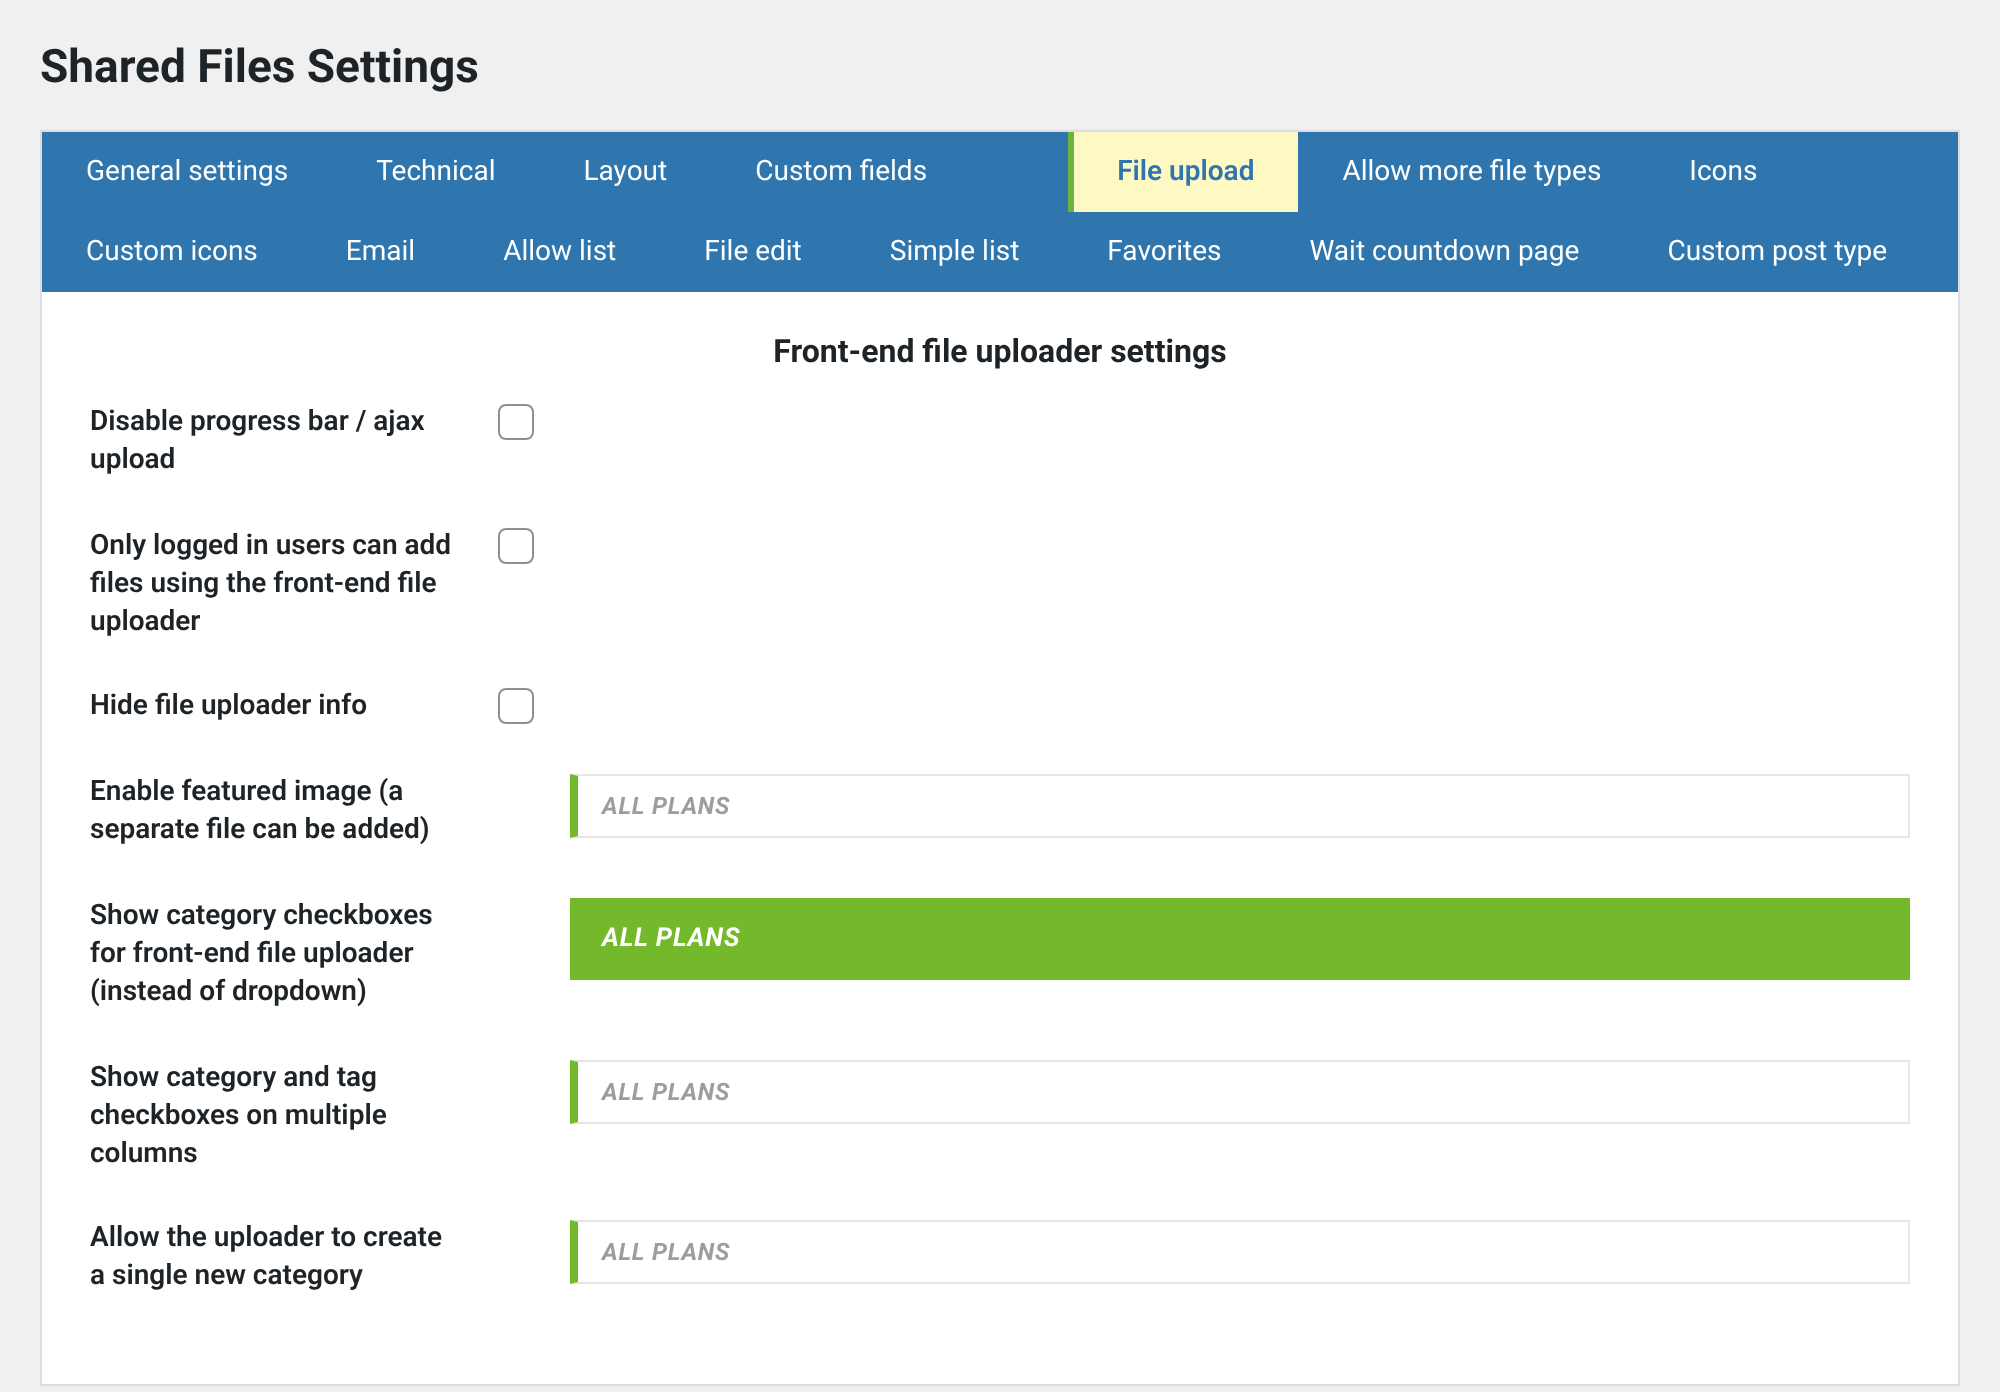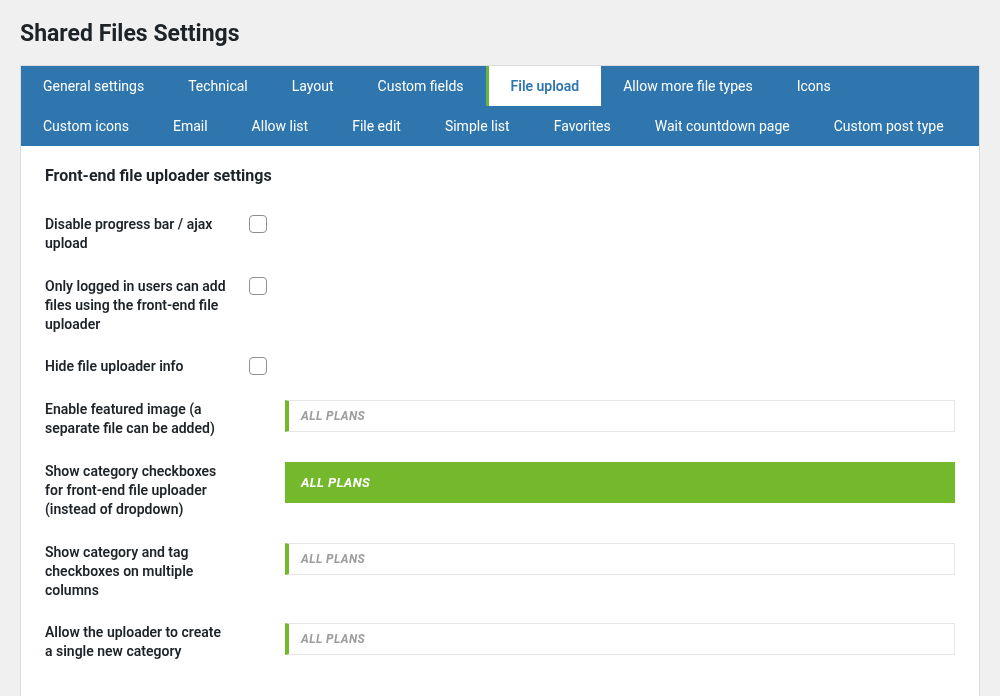--- a/index.html
+++ b/index.html
@@ -34,32 +34,34 @@
     }
     .tab {
       color: #fff;
       padding: 12px 22px;
       font-size: 14px;
       cursor: pointer;
       white-space: nowrap;
       user-select: none;
     }
     .tab.active {
-      background: #ffffff;
+      background: #fef9c3;
       color: #2e76ad;
       font-weight: 600;
       border-left: 3px solid #6db33f;
+      margin-left: 48px;
     }
     .content {
       padding: 20px 24px;
     }
     h2.section-title {
       font-size: 16px;
       font-weight: 700;
-      margin-bottom: 30px;
+      margin-bottom: 17px;
+      text-align: center;
     }
     .row {
       display: flex;
       align-items: flex-start;
       margin-bottom: 24px;
     }
     .row-label {
       width: 200px;
       flex-shrink: 0;
       font-size: 14px;

